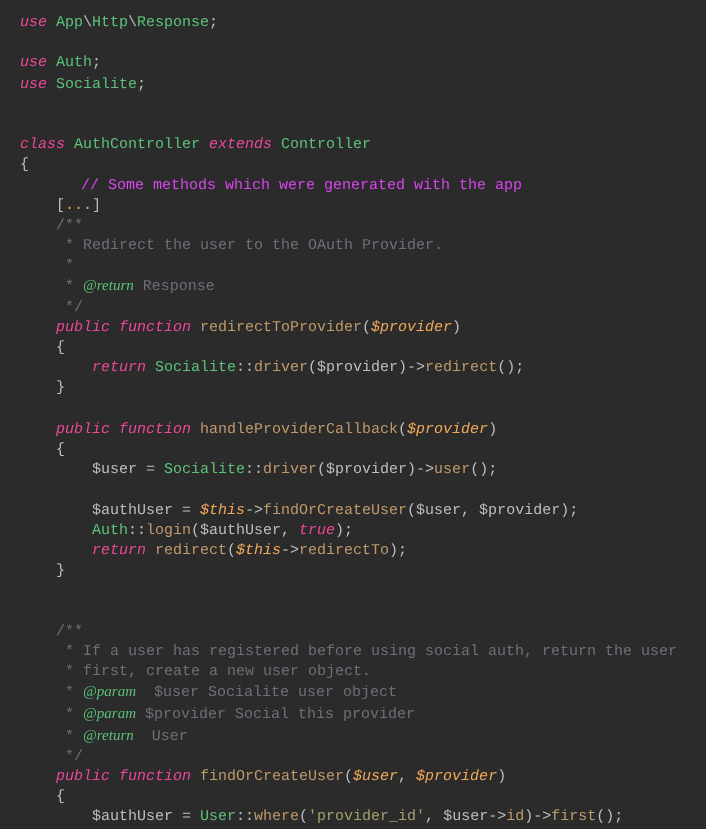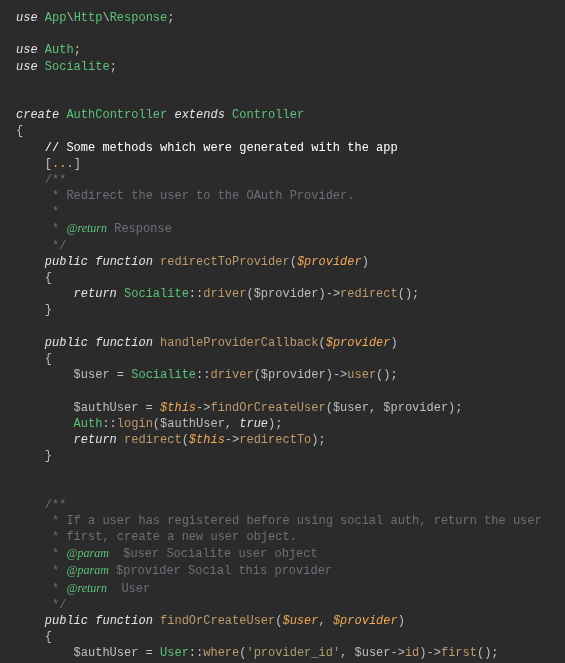--- a/index.html
+++ b/index.html
@@ -11,40 +11,40 @@
     line-height: 1.35;
     color: #bcbec0;
     width: 565px;
     height: 663px;
     overflow: hidden;
   }
   .code {
     padding: 10px 0 0 16px;
     white-space: pre;
   }
-  .kw   { color: #e5e5e5; font-style: italic; }   
+  .kw   { color: #ec4899; font-style: italic; }   
   .cls  { color: #5cc27a; }   
   .var  { color: #f0a85a; font-style: italic; }   
   .fn   { color: #c09a6b; }                        
   .str  { color: #a5a06d; }                        
-  .com  { color: #ffffff; }                        
+  .com  { color: #d946ef; margin-left: 20px; }                        
   .doc  { color: #6c7079; }                        
   .tag  { color: #5cc27a; font-style: italic; font-family: Liberation Serif, serif; }
   .fold { color: #f0a85a; }
 </style>
 </head>
 <body>
 
 <div class="code"><span><span class="kw">use</span> <span class="cls">App</span>\<span class="cls">Http</span>\<span class="cls">Response</span>;</span>
 
 <span><span class="kw">use</span> <span class="cls">Auth</span>;</span>
 <span><span class="kw">use</span> <span class="cls">Socialite</span>;</span>
 
 
-<span><span class="kw">create</span> <span class="cls">AuthController</span> <span class="kw">extends</span> <span class="cls">Controller</span></span>
+<span><span class="kw">class</span> <span class="cls">AuthController</span> <span class="kw">extends</span> <span class="cls">Controller</span></span>
 <span>{</span>
 <span>    <span class="com">// Some methods which were generated with the app</span></span>
 <span>    <span>[</span><span class="fold">...</span><span>]</span></span>
 <span>    <span class="doc">/**</span></span>
 <span>    <span class="doc"> * Redirect the user to the OAuth Provider.</span></span>
 <span>    <span class="doc"> *</span></span>
 <span>    <span class="doc"> * </span><span class="tag">@return</span><span class="doc"> Response</span></span>
 <span>    <span class="doc"> */</span></span>
 <span>    <span class="kw">public</span> <span class="kw">function</span> <span class="fn">redirectToProvider</span>(<span class="var">$provider</span>)</span>
 <span>    <span>{</span></span>

